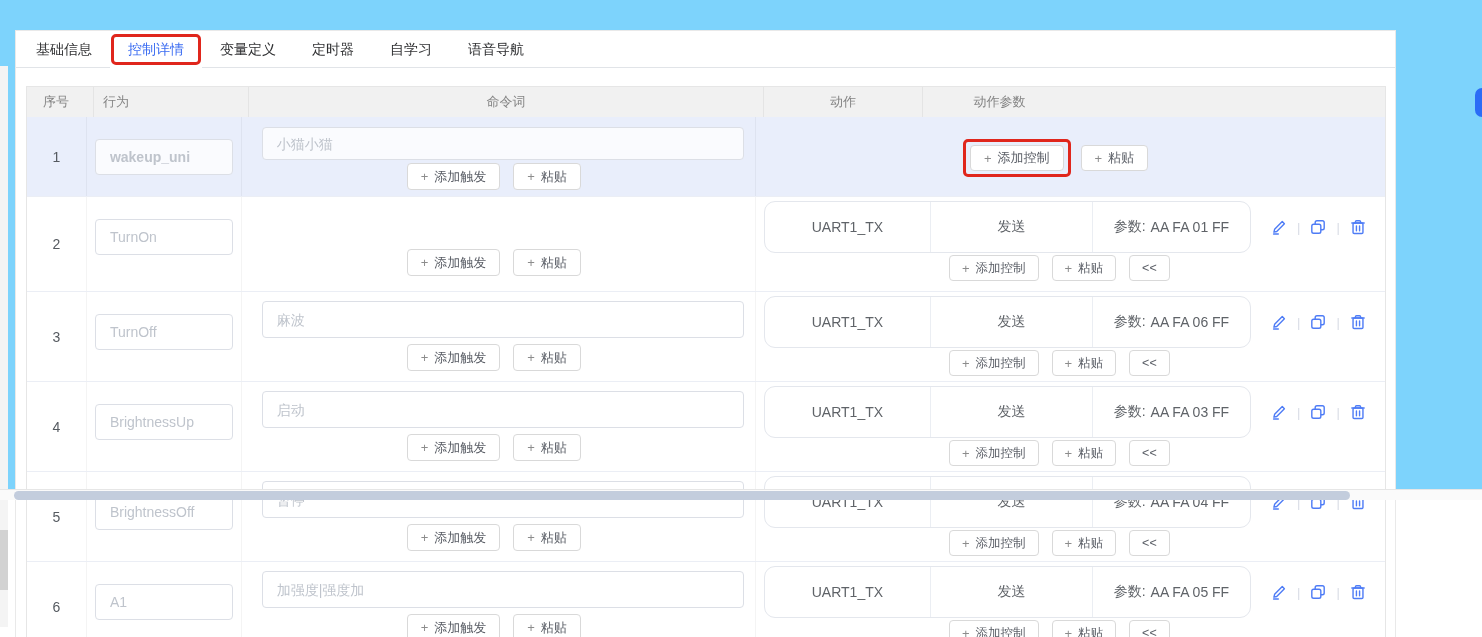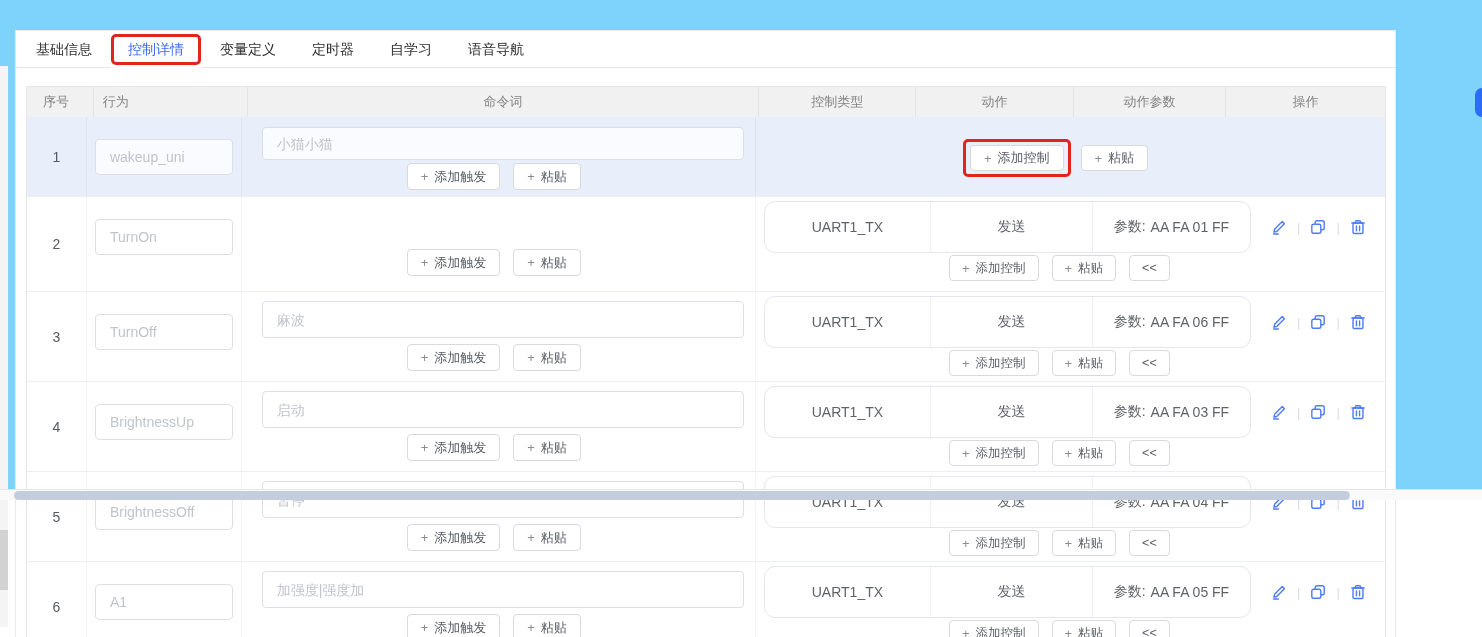--- a/index.html
+++ b/index.html
@@ -39,21 +39,21 @@
   .c { position:relative; border-right:1px solid rgba(0,0,0,0.045); }
   .c.nb { border-right:none; }
   .c-seq { display:flex; align-items:center; justify-content:center;
     font-size:14px; color:#555a60; }
 
   input.box { border:1px solid #dcdfe6; border-radius:4px; background:rgba(255,255,255,0.75);
     font-size:14px; color:#606266; padding:0 14px; outline:none;
     font-family:"Liberation Sans","DejaVu Sans",sans-serif; }
   input.box::placeholder { color:#bfc4cc; opacity:1; }
   .beh-input { position:absolute; left:8px; width:138px; height:36px; }
-  .r1 .beh-input { top:22px; } .r2 .beh-input, .r .beh-input { top:22px; }
+  .r1 .beh-input { top:22px;font-weight:bold; } .r2 .beh-input, .r .beh-input { top:22px; }
   .cmd-input { position:absolute; left:20px; width:482px; }
   .r1 .cmd-input { top:10px; height:33px; }
   .r2 .cmd-input, .r .cmd-input { top:9px; height:37px; }
   .cmd-btns { position:absolute; left:165px; display:flex; gap:13px; }
   .r1 .cmd-btns { top:46px; } .r2 .cmd-btns, .r .cmd-btns { top:52px; }
 
   .btn { display:inline-flex; align-items:center; justify-content:center; gap:6px;
     height:27px; padding:0 13px; background:#fff; border:1px solid #d9d9d9;
     border-radius:4px; font-size:13px; color:#5a5e66; cursor:pointer; white-space:nowrap; }
   .btn .plus { color:#8c8c8c; font-size:13px; }
@@ -111,24 +111,22 @@
       <div class="tab"><span>定时器</span></div>
       <div class="tab"><span>自学习</span></div>
       <div class="tab"><span>语音导航</span></div>
     </div>
 
     <div class="table">
       <div class="thead">
         <div class="th left w-seq">序号</div>
         <div class="th left w-beh">行为</div>
         <div class="th w-cmd">命令词</div>
-        <div class="th w-ctype">控制类型</div>
         <div class="th w-act">动作</div>
         <div class="th w-aparam">动作参数</div>
-        <div class="th w-ops nb">操作</div>
       </div>
 
       <div class="row r1 hl">
         <div class="c w-seq c-seq">1</div>
         <div class="c w-beh">
           <input class="box beh-input" readonly="" placeholder="wakeup_uni" style="">
         </div>
         <div class="c w-cmd">
           <input class="box cmd-input" readonly="" placeholder="小猫小猫" style="">
           <div class="cmd-btns">

